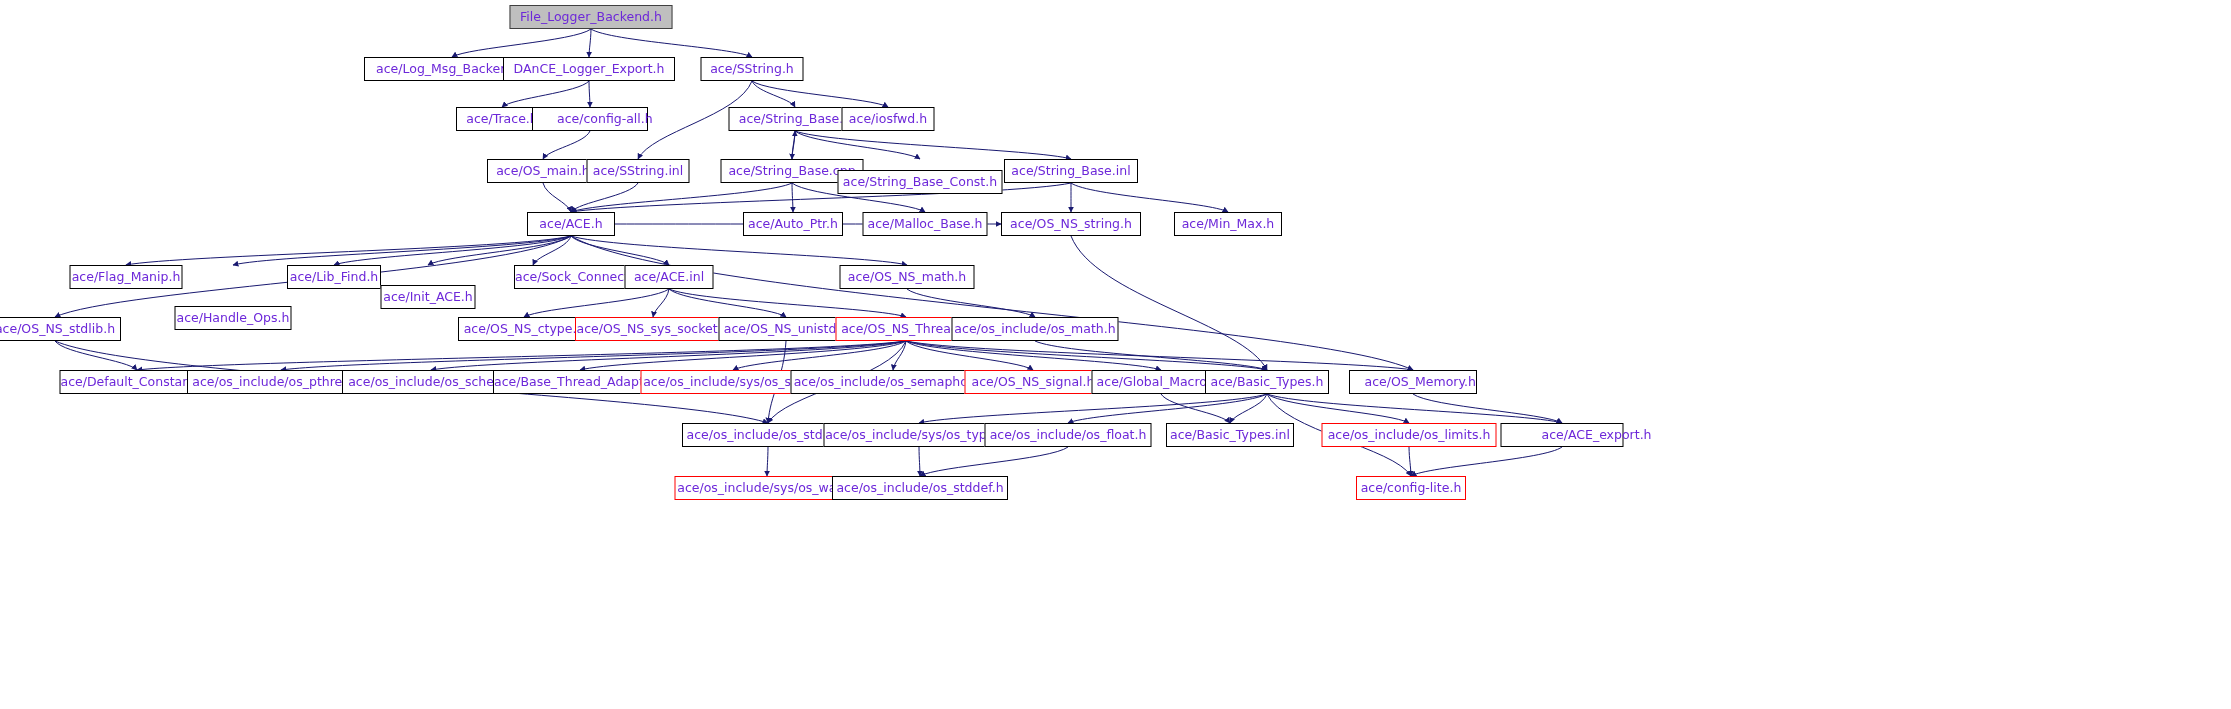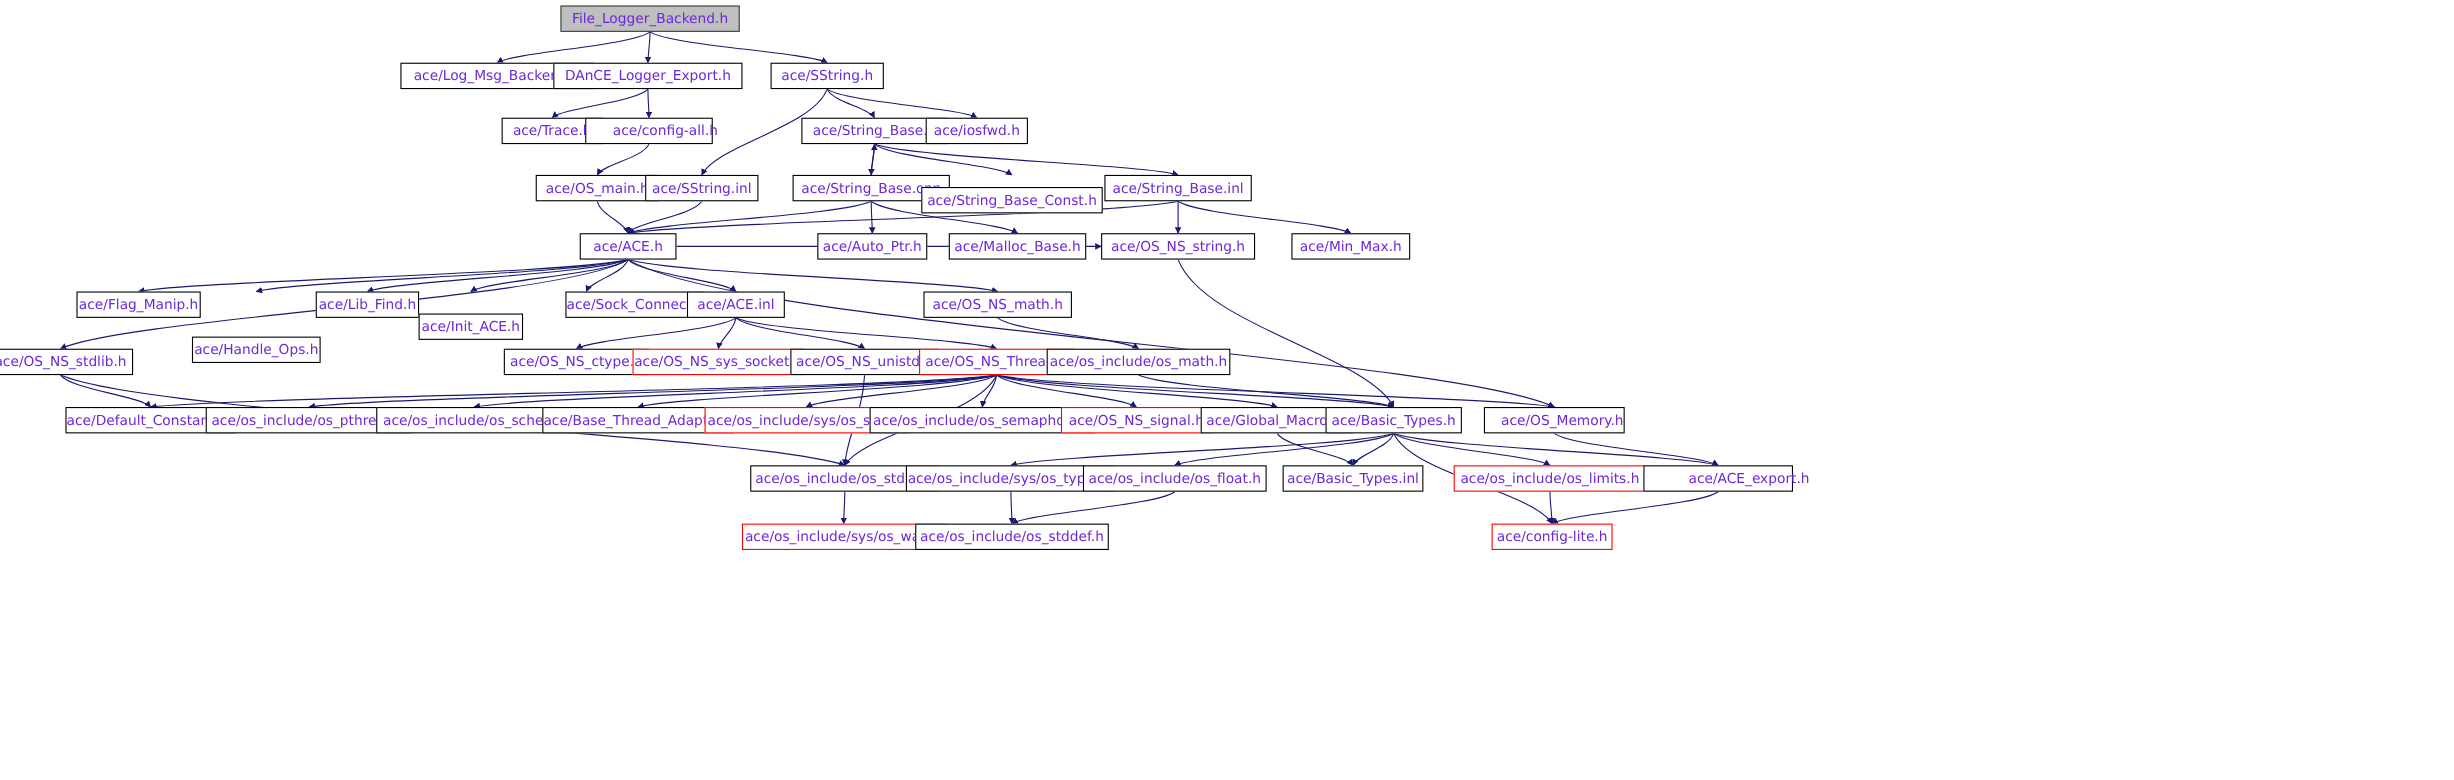--- a/index.html
+++ b/index.html
@@ -146,18 +146,18 @@
       <div class="node" style="left: 893px; top: 370px; width: 205px;">ace/os_include/os_semaphore.h</div>
       <div class="node red" style="left: 1033px; top: 370px; width: 137px;">ace/OS_NS_signal.h</div>
       <div class="node" style="left: 1161px; top: 370px; width: 139px;">ace/Global_Macros.h</div>
       <div class="node" style="left: 1267px; top: 370px; width: 124px;">ace/Basic_Types.h</div>
       <div class="node" style="left: 1413px; top: 370px; width: 128px; text-align: right;">ace/OS_Memory.h</div>
       <div class="node" style="left: 768px; top: 423px; width: 172px;">ace/os_include/os_stdlib.h</div>
       <div class="node" style="left: 919px; top: 423px; width: 191px;">ace/os_include/sys/os_types.h</div>
       <div class="node" style="left: 1068px; top: 423px; width: 167px;">ace/os_include/os_float.h</div>
       <div class="node" style="left: 1230px; top: 423px; width: 128px;">ace/Basic_Types.inl</div>
       <div class="node red" style="left: 1409px; top: 423px; width: 175px;">ace/os_include/os_limits.h</div>
-      <div class="node" style="left: 1562px; top: 423px; width: 136px; padding-left: 40px;">ace/ACE_export.h</div>
+      <div class="node" style="left: 1562px; top: 423px; width: 123px; padding-left: 40px;">ace/ACE_export.h</div>
       <div class="node red" style="left: 767px; top: 476px; width: 185px;">ace/os_include/sys/os_wait.h</div>
       <div class="node" style="left: 920px; top: 476px; width: 176px;">ace/os_include/os_stddef.h</div>
       <div class="node red" style="left: 1411px; top: 476px; width: 110px;">ace/config-lite.h</div>
     </div>
 </div>
 
 </body></html>

